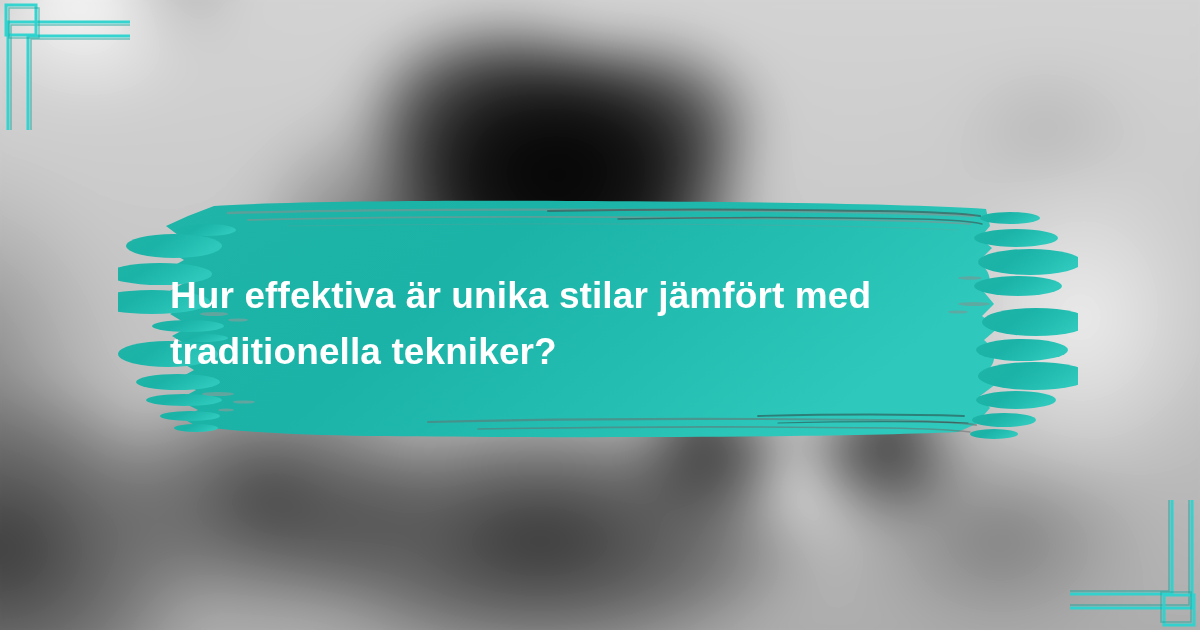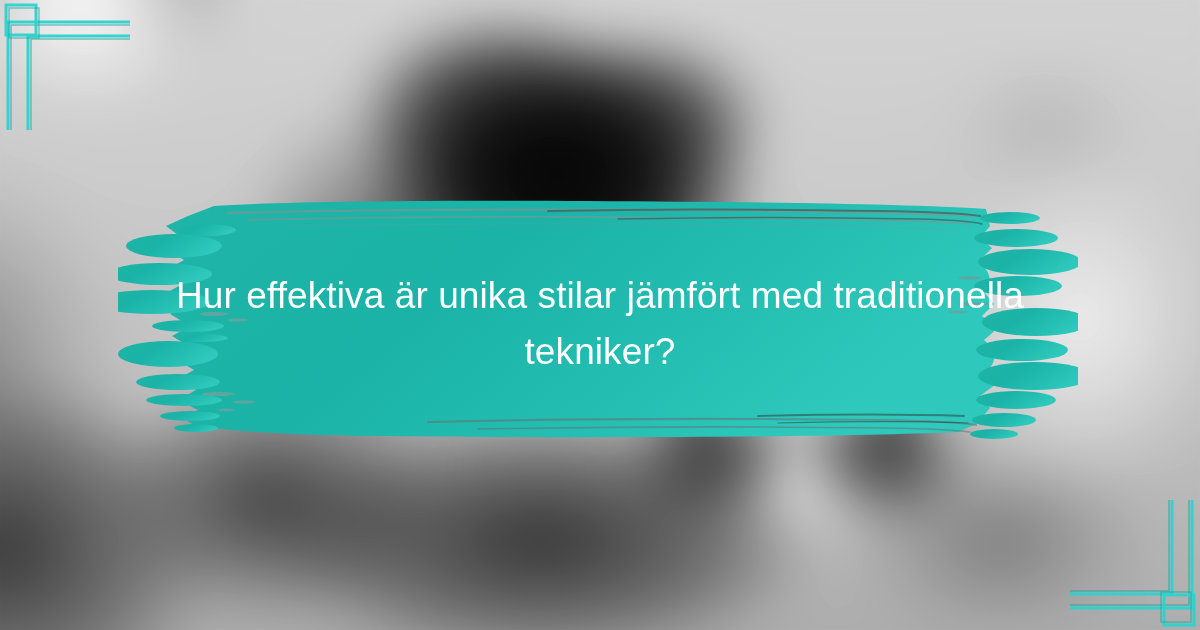--- a/index.html
+++ b/index.html
@@ -68,24 +68,23 @@
     height: 262px;
   }
   .brush-wrap svg { display: block; width: 100%; height: 100%; }
 
   
   .headline {
     position: absolute;
     left: 170px;
     top: 268px;
     width: 860px;
-    text-align: center;
     color: #ffffff;
     font-size: 37px;
-    font-weight: 400;
+    font-weight: 700;
     line-height: 56px;
     letter-spacing: 0.1px;
     white-space: pre-line;
   }
 
   
   .corner { position: absolute; pointer-events: none; }
   .corner svg { display: block; }
   .corner-tl { left: 0; top: 0; }
   .corner-br { right: 0; bottom: 0; }

